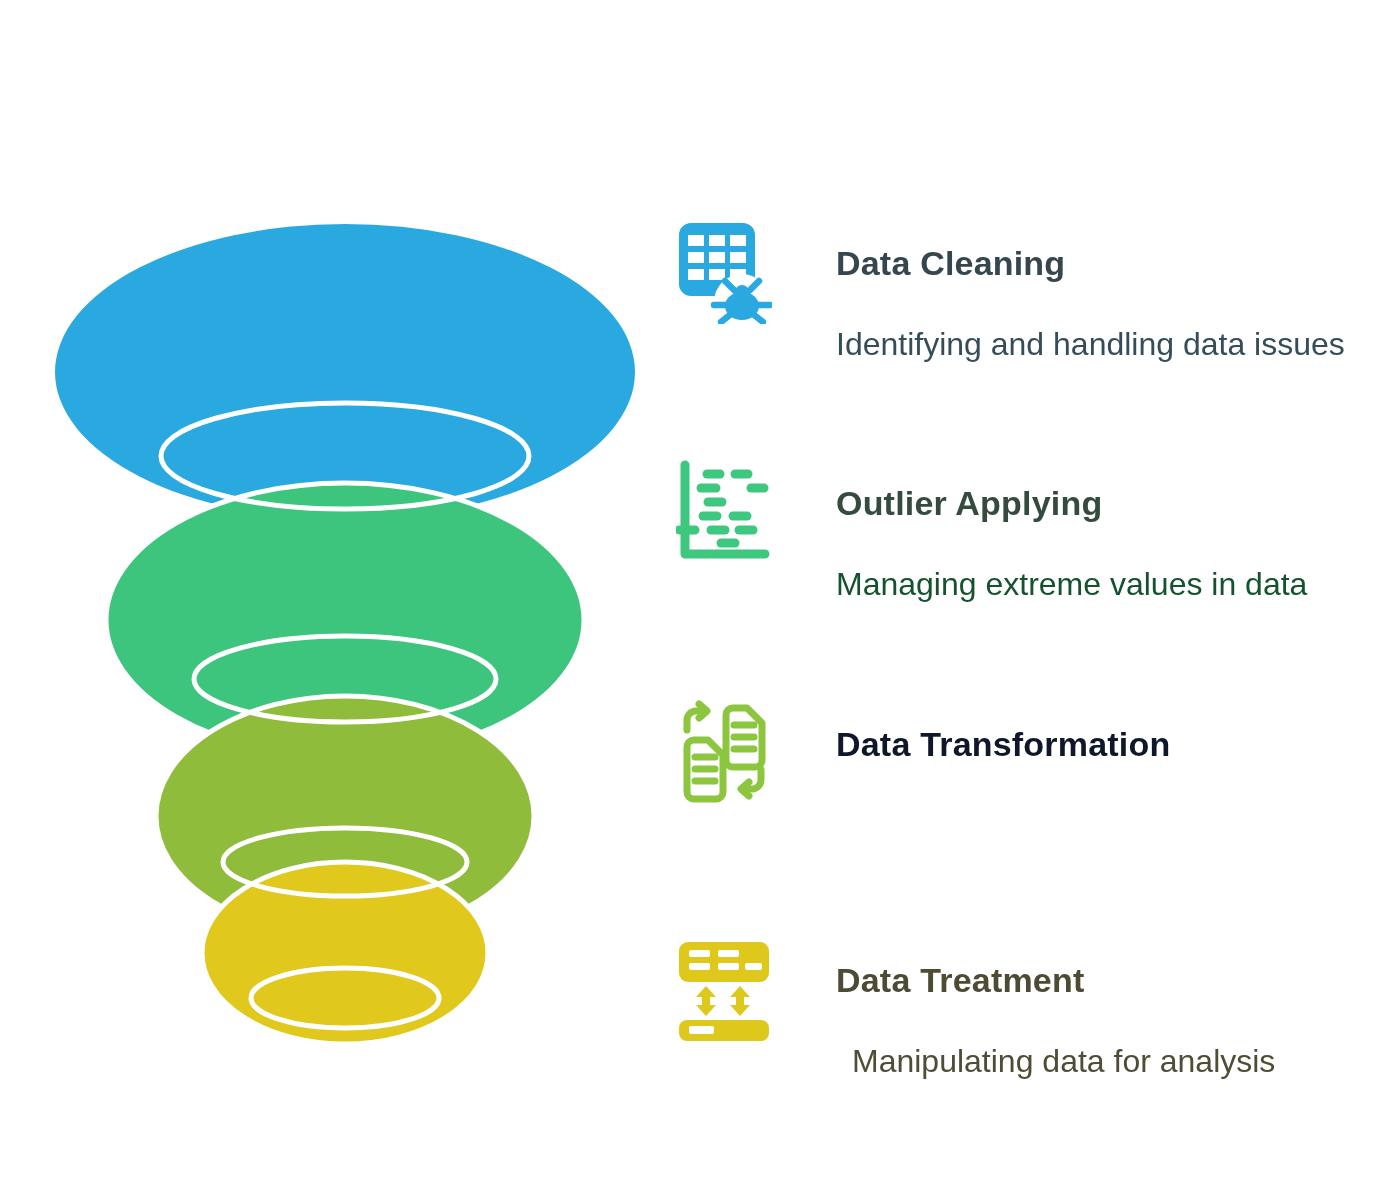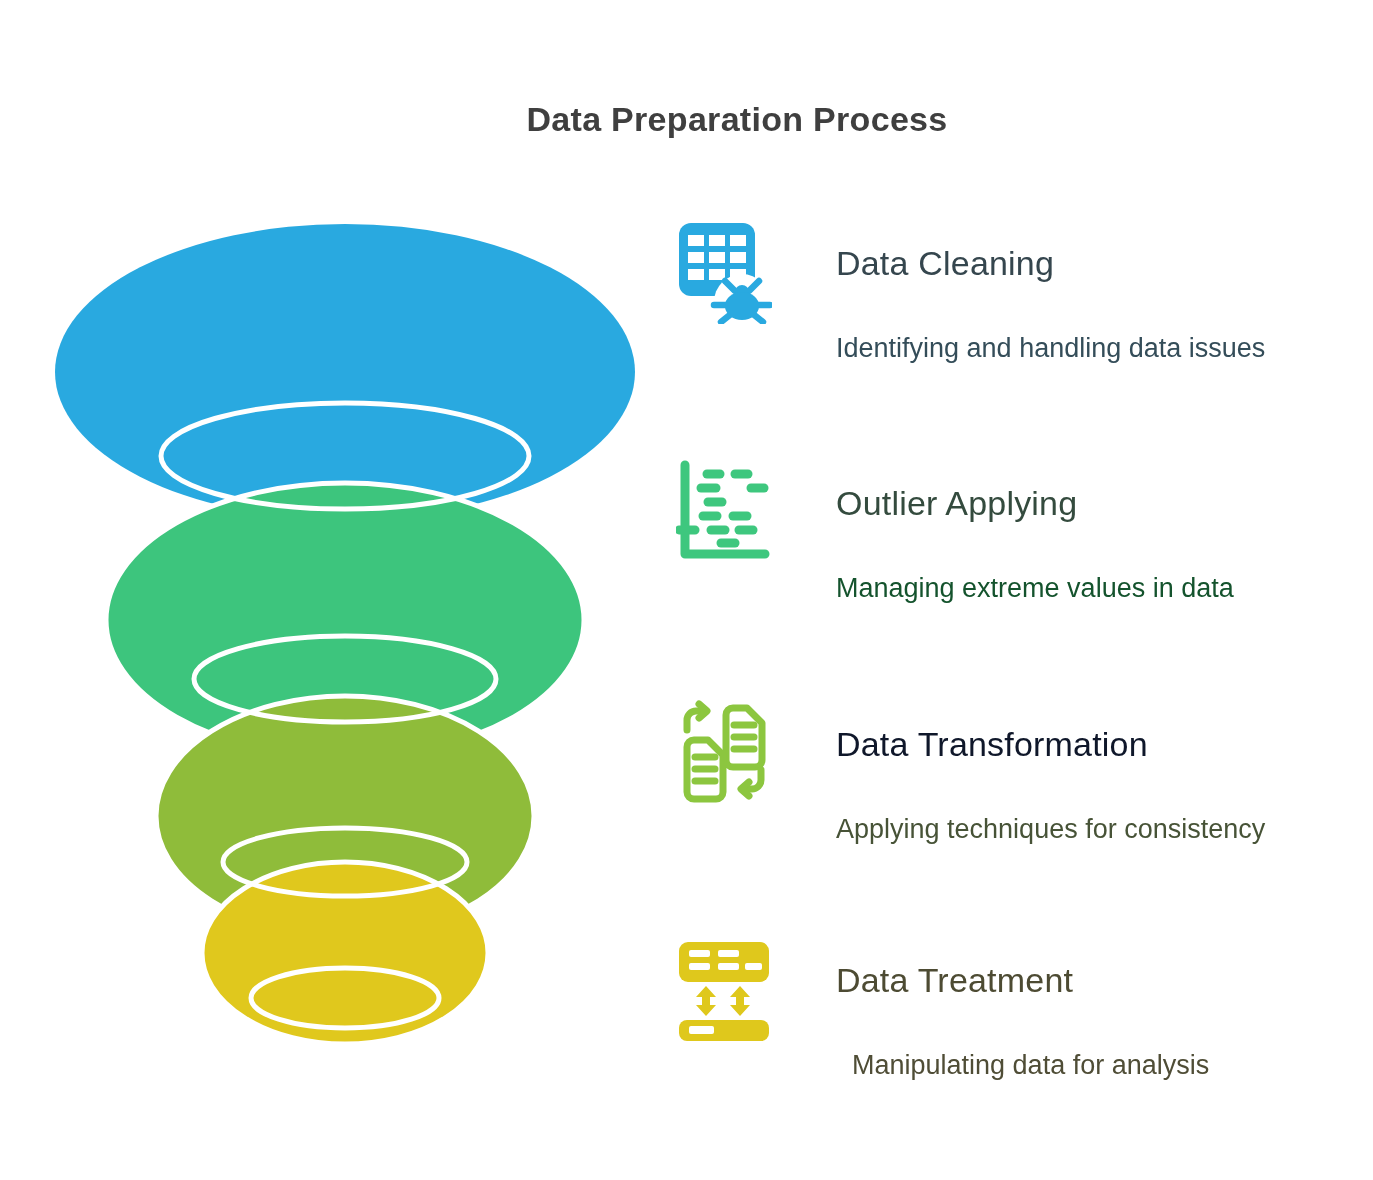--- a/index.html
+++ b/index.html
@@ -12,33 +12,32 @@
     text-align:center;font-size:34px;font-weight:700;letter-spacing:.3px;
   }
   .funnel{position:absolute;left:0;top:0;width:700px;height:1100px;}
   .ring{fill:none;stroke-width:5;}
   .layer-stroked{stroke:#ffffff;stroke-width:5;}
   .step{position:absolute;left:660px;width:705px;height:190px;}
   .step-icon{position:absolute;left:16px;top:0;width:96px;height:106px;}
   .step-icon svg{width:100%;height:100%;display:block;}
   .step-title{
     position:absolute;left:176px;top:26px;
-    font-size:34px;font-weight:400;white-space:nowrap;letter-spacing:.2px;
+    font-size:34px;font-weight:700;white-space:nowrap;letter-spacing:.2px;
   }
   .step-desc{
-    position:absolute;left:176px;top:115px;
-    font-size:27px;font-weight:400;white-space:nowrap;
+    position:absolute;left:176px;top:108px;
+    font-size:32px;font-weight:400;white-space:nowrap;
   }
 </style>
 </head>
 <body>
 
 <div class="canvas" style="background: rgb(255, 255, 255);">
 
-  <h1 class="title" style="color: rgb(63, 63, 63);">Data Preparation Process</h1>
 
   <svg class="funnel" viewBox="0 0 700 1100" xmlns="http://www.w3.org/2000/svg" aria-hidden="true">
     <ellipse cx="345" cy="372" rx="290" ry="148" fill="#29a9e0"></ellipse>
     <ellipse class="layer-stroked" cx="345" cy="620" rx="239" ry="137" fill="#3dc57d"></ellipse>
     <ellipse class="layer-stroked" cx="345" cy="816" rx="189" ry="120" fill="#8fbc3a"></ellipse>
     <ellipse class="layer-stroked" cx="345" cy="953" rx="143" ry="91" fill="#e0c81d"></ellipse>
     <ellipse class="ring" cx="345" cy="456" rx="184" ry="53" stroke="#ffffff"></ellipse>
     <ellipse class="ring" cx="345" cy="679" rx="151" ry="43" stroke="#ffffff"></ellipse>
     <ellipse class="ring" cx="345" cy="862" rx="122" ry="34" stroke="#ffffff"></ellipse>
     <ellipse class="ring" cx="345" cy="998" rx="94" ry="30" stroke="#ffffff"></ellipse>
@@ -112,21 +111,20 @@
           <line x1="19" y1="70" x2="39" y2="70"></line>
           <line x1="19" y1="82" x2="39" y2="82"></line>
           <path d="M11 31 V21 a9 9 0 0 1 9 -9 h8"></path>
           <path d="M23 5 l8 7 -8 7"></path>
           <path d="M85 71 v10 a9 9 0 0 1 -9 9 h-8"></path>
           <path d="M73 83 l-8 7 8 7"></path>
         </g>
       </svg>
     </div>
     <div class="step-title" style="color: #0f172a;">Data Transformation</div>
-    <div class="step-desc" style="color: rgb(71, 83, 55);">Applying techniques for consistency</div>
   </div>
 
   <div class="step" style="top:935px">
     <div class="step-icon" style="color: rgb(223, 200, 28);">
       <svg viewBox="0 0 96 106" xmlns="http://www.w3.org/2000/svg">
         <rect x="3" y="7" width="90" height="40" rx="9" fill="currentColor"></rect>
         <g fill="#ffffff">
           <rect x="13" y="15" width="21" height="7" rx="2"></rect>
           <rect x="42" y="15" width="21" height="7" rx="2"></rect>
           <rect x="13" y="28" width="21" height="7" rx="2"></rect>

